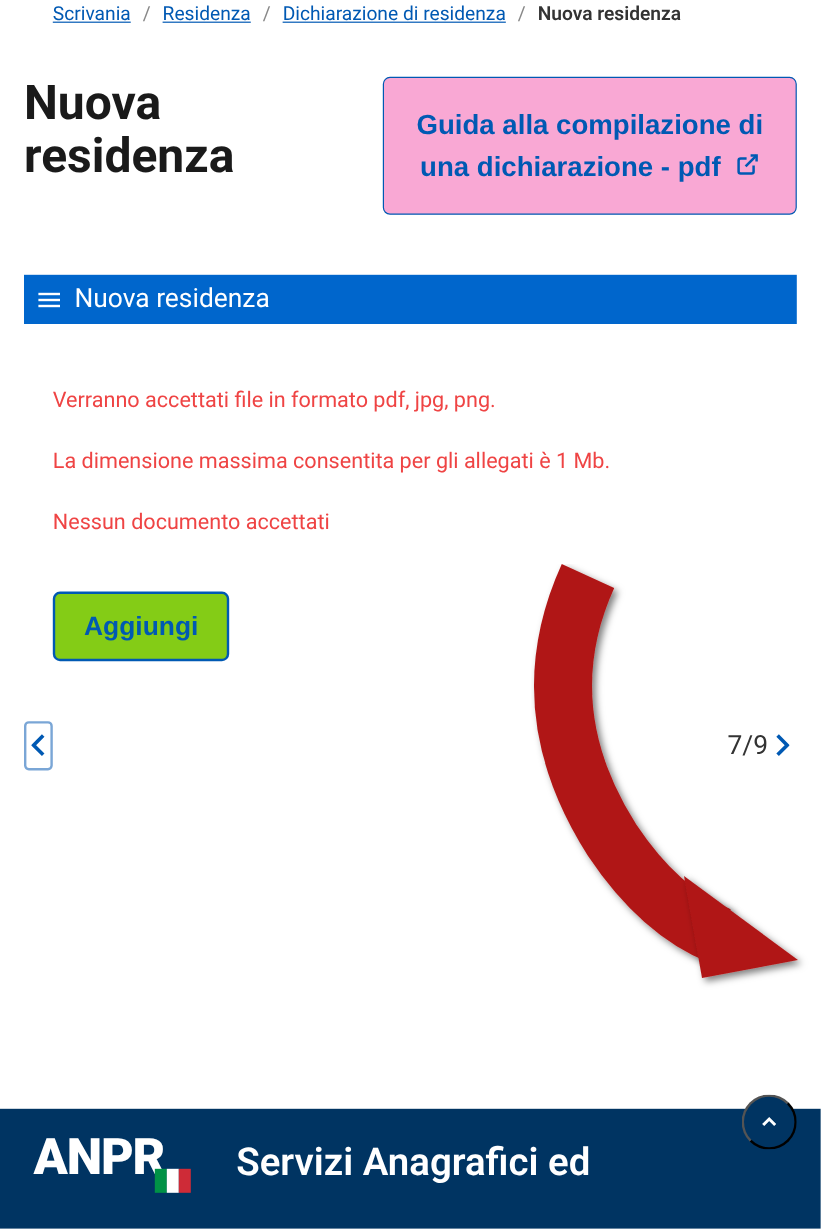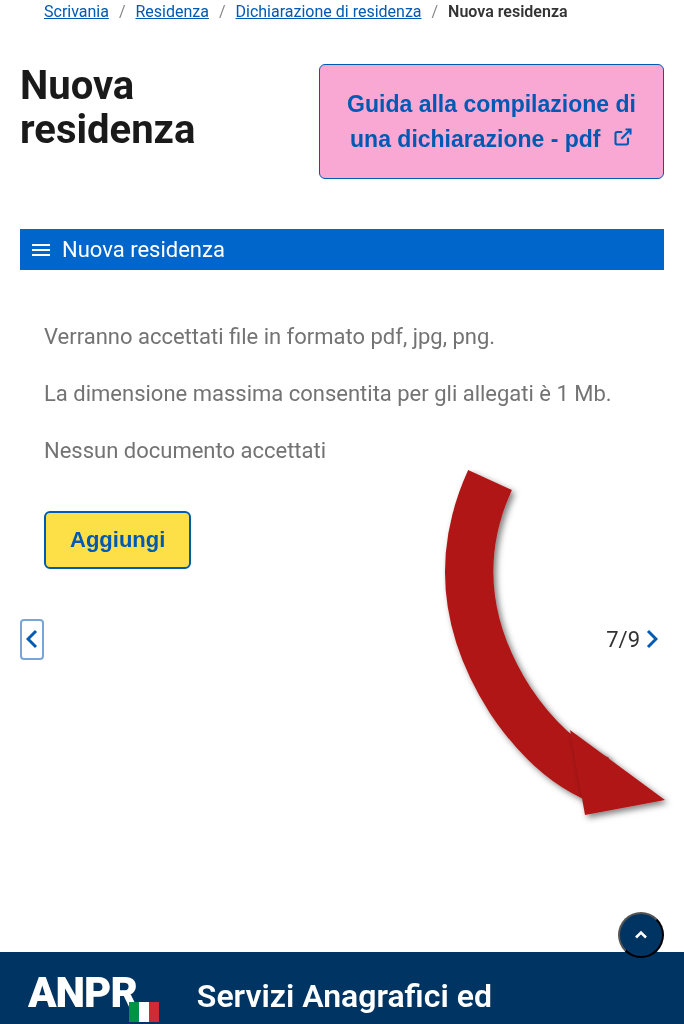--- a/index.html
+++ b/index.html
@@ -86,33 +86,33 @@
     .content {
       padding: 50px 44px 20px 44px;
     }
     .content h2 {
       font-size: 40px;
       font-weight: 700;
       color: #1a1a1a;
       margin-bottom: 30px;
     }
     .content p {
-      font-size: 22px;
-      color: #737373;
+      font-size: 18px;
+      color: #ef4444;
       line-height: 1.5;
       margin-bottom: 24px;
     }
     .add-button {
       border: 2px solid #0059b3;
       border-radius: 6px;
       padding: 14px 24px;
       color: #0059b3;
       font-size: 22px;
       font-weight: 600;
-      background: #fde047;
+      background: #84cc16;
       cursor: pointer;
       margin-top: 20px;
     }
     .pagination {
       display: flex;
       align-items: center;
       justify-content: space-between;
       padding: 30px 20px 40px 20px;
       font-size: 22px;
     }
@@ -134,21 +134,21 @@
       flex: 1;
       text-align: right;
     }
     .footer {
       background: #003462;
       color: #fff;
       position: absolute;
       bottom: 0;
       left: 0;
       right: 0;
-      height: 72px;
+      height: 100px;
       display: flex;
       align-items: flex-start;
       padding: 20px 28px 0 28px;
       gap: 24px;
     }
     .footer-logo {
       font-size: 42px;
       font-weight: 900;
       letter-spacing: -1px;
       position: relative;

